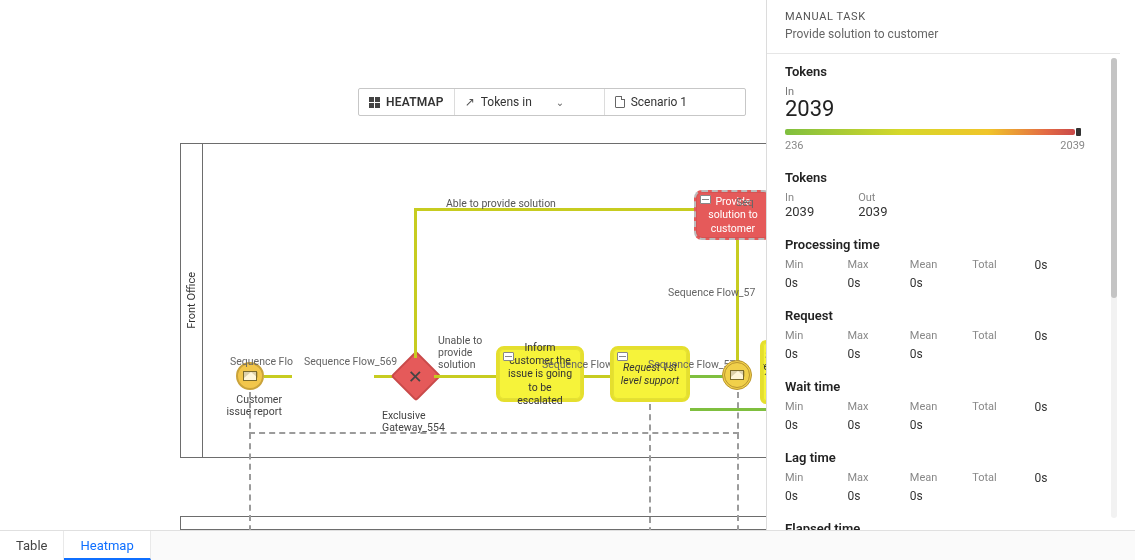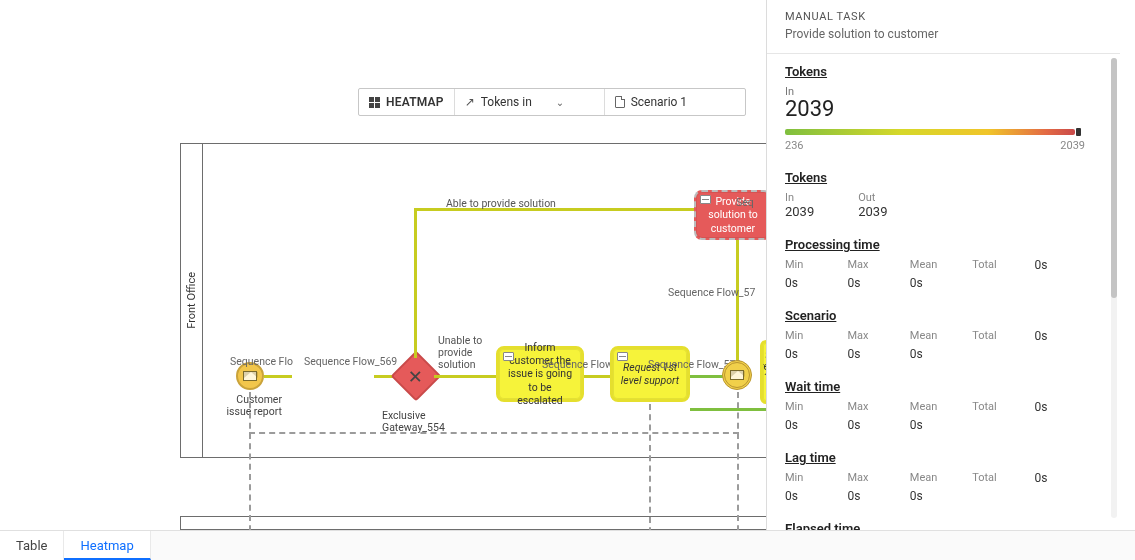--- a/index.html
+++ b/index.html
@@ -234,21 +234,21 @@
   }
   .panel-head .ptype {
     font-size: 11px; letter-spacing: .6px; text-transform: uppercase; color: #555;
     margin-bottom: 4px;
   }
   .panel-head .pname {
     font-size: 12px; color: #666;
   }
   .panel-body { padding: 10px 18px 6px 18px; overflow:hidden; flex:1; }
   .section { margin-bottom: 18px; }
-  .sec-title { font-size: 13px; font-weight: 600; color: #222; margin-bottom: 6px; text-decoration: underline; }
+  .sec-title { font-size: 13px; font-weight: 600; color: #222; margin-bottom: 6px; }
   .sub-label { font-size: 11px; color: #777; }
   .bignum { font-size: 22px; color: #222; font-weight: 400; margin-top: -2px; }
   .gradient-bar {
     height: 6px; width: 290px;
     background: linear-gradient(to right, #7fbf3f 0%, #d6d82a 40%, #f0c52a 70%, #e36a44 90%, #c94a4a 100%);
     border-radius: 2px;
     margin-top: 8px;
     position: relative;
   }
   .gradient-bar .marker {
@@ -409,21 +409,21 @@
         <div class="k">Mean</div>
         <div class="k">Total</div>
         <div class="v">0s</div>
         <div class="v">0s</div>
         <div class="v">0s</div>
         <div class="v">0s</div>
       </div>
     </div>
 
     <div class="section">
-      <div class="sec-title">Scenario</div>
+      <div class="sec-title">Request</div>
       <div class="kv-grid">
         <div class="k">Min</div>
         <div class="k">Max</div>
         <div class="k">Mean</div>
         <div class="k">Total</div>
         <div class="v">0s</div>
         <div class="v">0s</div>
         <div class="v">0s</div>
         <div class="v">0s</div>
       </div>

